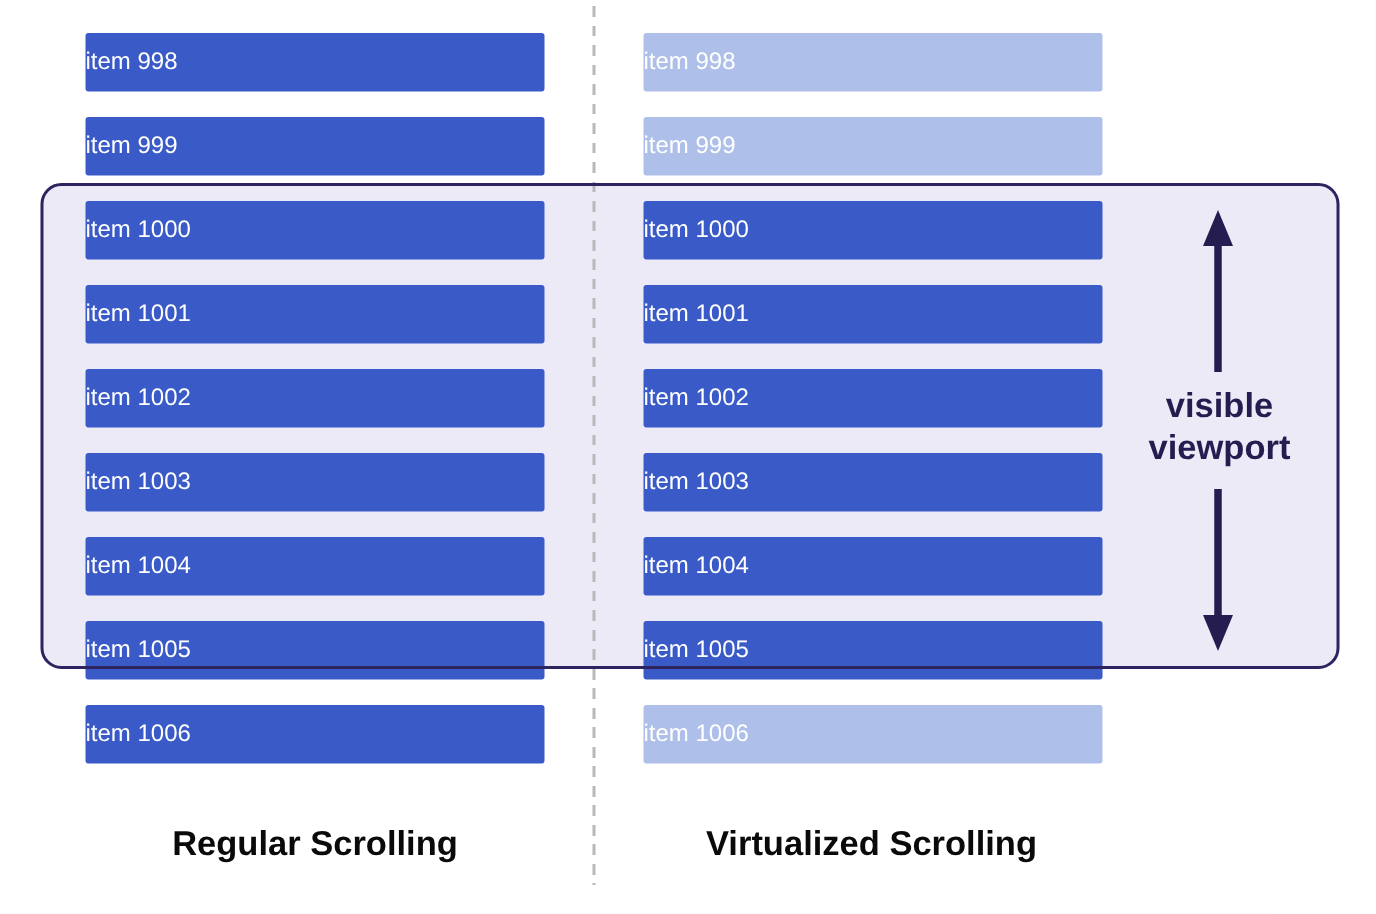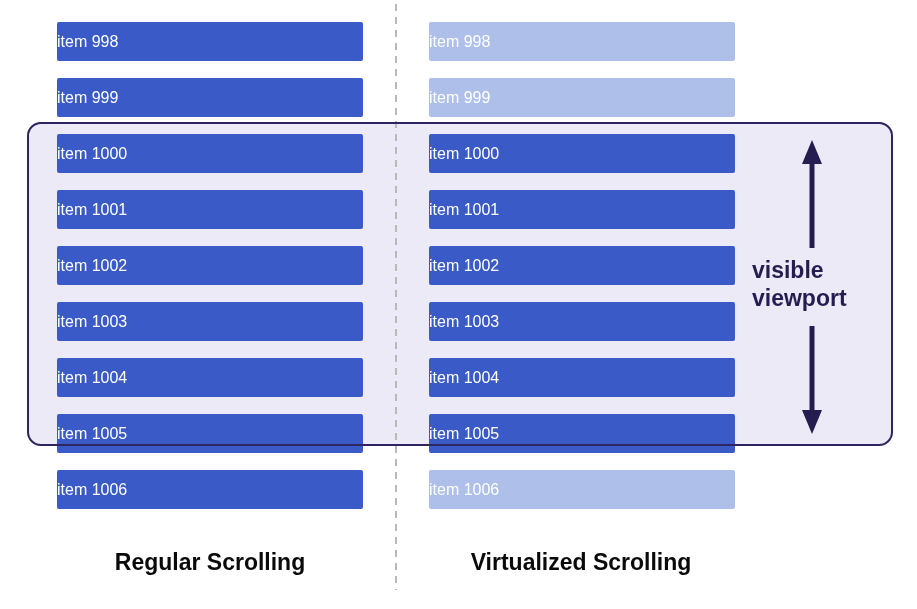--- a/index.html
+++ b/index.html
@@ -53,20 +53,21 @@
     color:var(--item-text);
     font-size:16px;line-height:39px;
   }
   .item-bar.faded{background:var(--faded);}
   .arrow-svg{
     position:absolute;left:790px;top:136px;width:44px;height:302px;
     z-index:4;
   }
   .viewport-label{
     position:absolute;left:752px;top:256px;width:122px;
+    text-align:center;
     font-size:23px;font-weight:bold;line-height:28px;
     color:var(--arrow);
     z-index:4;
   }
   .col-title{
     position:absolute;top:549px;
     transform:translateX(-50%);
     white-space:nowrap;
     font-size:23px;font-weight:bold;
     color:var(--title);

